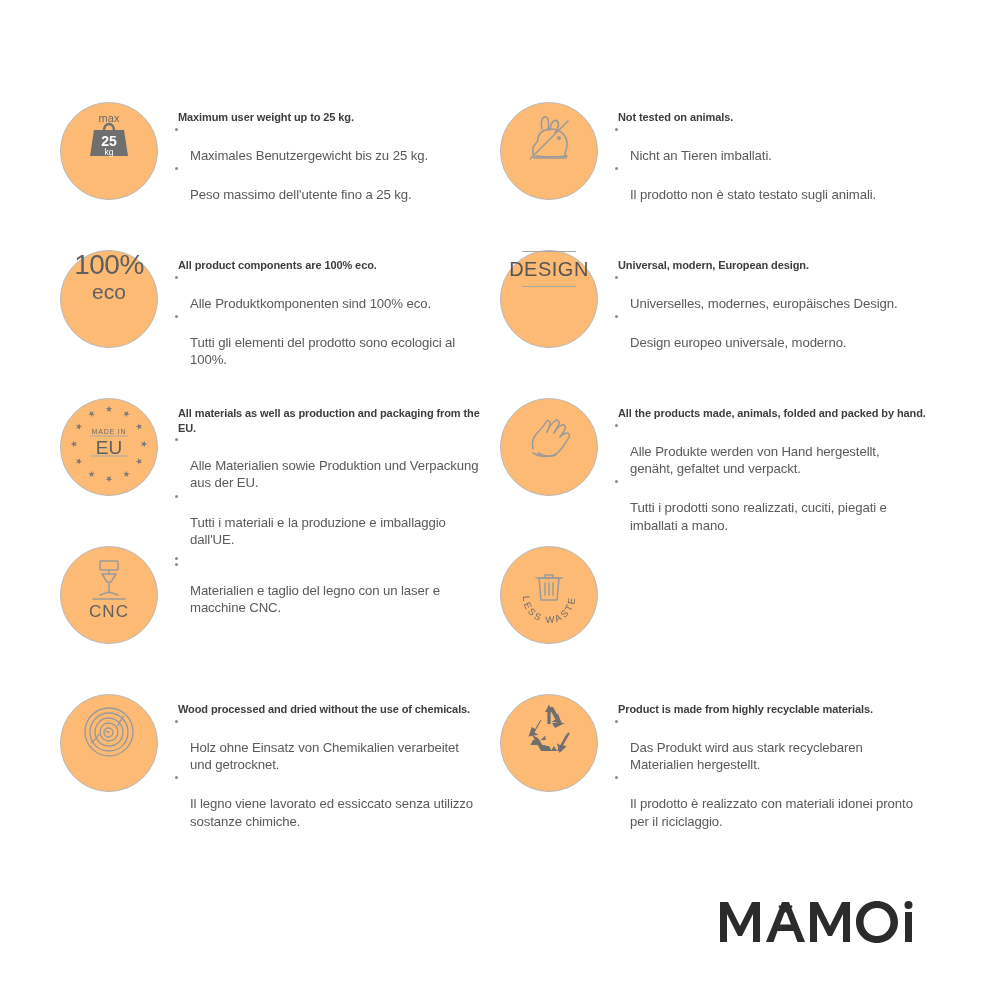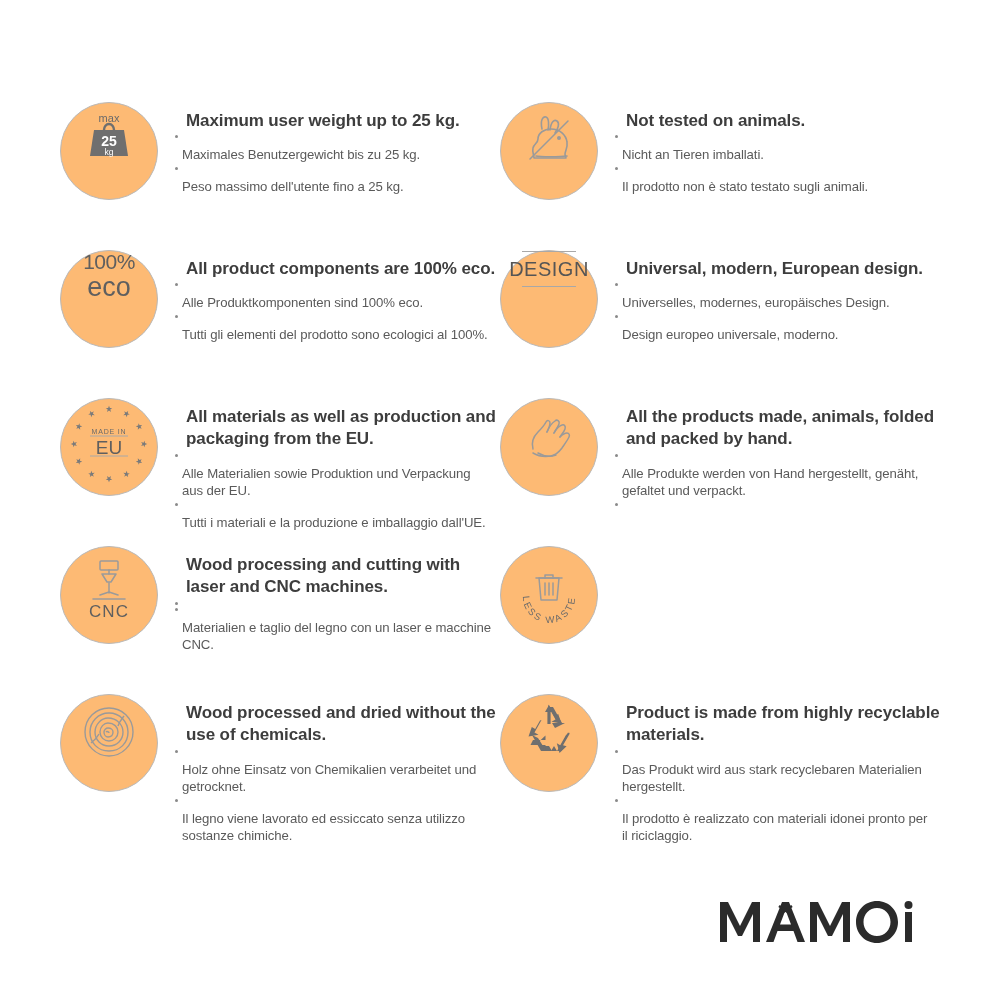--- a/index.html
+++ b/index.html
@@ -47,32 +47,32 @@
     position: relative;
     background: #fdba74;
   }
   .badge svg { display: block; }
   .texts {
     flex: 1 1 auto;
     padding-top: 10px;
     min-width: 0;
   }
   .t-en {
-    font-size: 17px;
+    font-size: 11px;
     font-weight: bold;
     color: #3d3d3d;
     line-height: 1.32;
-    margin: 0 0 1px 12px;
+    margin: 0 0 1px 4px;
     letter-spacing: -0.1px;
   }
   .t-de, .t-it {
     font-size: 13.2px;
     color: #5a5a5a;
     line-height: 1.32;
-    margin: 8px;
+    margin: 16px;
     letter-spacing: -0.1px;
   }
   .t-de { margin-bottom: 1px; }
   .bullet {
     display: block;
     width: 3px;
     height: 3px;
     border-radius: 50%;
     background: #8a8a8a;
     margin: 3px 0 3px 1px;
@@ -89,22 +89,22 @@
     display: flex;
     align-items: center;
   }
   
   .lbl {
     font-family: "Liberation Sans", sans-serif;
     color: #5f5f5f;
     text-align: center;
     line-height: 1;
   }
-  .eco-100 { font-size: 21px; letter-spacing: -0.5px; }
-  .eco-word { font-size: 27px; letter-spacing: 0px; margin-top: 2px; }
+  .eco-100 { font-size: 28px; letter-spacing: -0.5px; }
+  .eco-word { font-size: 21px; letter-spacing: 0px; margin-top: 2px; }
   .design-word { font-size: 20px; letter-spacing: 0.5px; color: #555; }
 </style>
 </head>
 <body>
 
 <div class="sheet">
   <div class="grid">
 
     <div class="feature">
       <div class="badge">
@@ -248,39 +248,39 @@
             <path d="M48 38 c2 -2 5 -4 7 -4 c2 0 3 2 2 4 c-2 4 -5 8 -7 11 c-3 4 -6 7 -11 8 c-6 1 -13 0 -18 -3"></path>
             <path d="M26 54 c5 3 12 4 18 2"></path>
           </g>
         </svg>
       </div>
       <div class="texts">
         <p class="t-en">All the products made, animals, folded and packed by hand.</p>
         <span class="bullet"></span>
         <p class="t-de">Alle Produkte werden von Hand hergestellt, genäht, gefaltet und verpackt.</p>
         <span class="bullet"></span>
+        <p class="t-it">Tutti i prodotti sono realizzati, cuciti, piegati e imballati a mano.</p>
       </div>
     </div>
 
     <div class="feature">
       <div class="badge">
         <svg width="80" height="80" viewBox="0 0 80 80">
           <g fill="none" stroke="#9a9a9a" stroke-width="1.5" stroke-linecap="round" stroke-linejoin="round">
             <rect x="31" y="14" width="18" height="9" rx="1"></rect>
             <line x1="40" y1="23" x2="40" y2="27"></line>
             <path d="M33 27 h14 l-5 8 h-4 z"></path>
             <line x1="40" y1="36" x2="40" y2="46"></line>
             <path d="M31 48 l9 -3 l9 3"></path>
             <line x1="24" y1="52" x2="56" y2="52"></line>
           </g>
           <text x="40" y="70" text-anchor="middle" font-family="Liberation Sans, sans-serif" font-size="17" letter-spacing="1" fill="#5f5f5f">CNC</text>
         </svg>
       </div>
       <div class="texts">
-        <p class="t-en">Wood processing and cutting with laser and CNC machines.</p>
         <span class="bullet"></span>
         <span class="bullet"></span>
         <p class="t-it">Materialien e taglio del legno con un laser e macchine CNC.</p>
       </div>
     </div>
 
     <div class="feature">
       <div class="badge">
         <svg width="92" height="92" viewBox="0 0 92 92">
           <g fill="none" stroke="#9a9a9a" stroke-width="1.5" stroke-linecap="round" stroke-linejoin="round">

